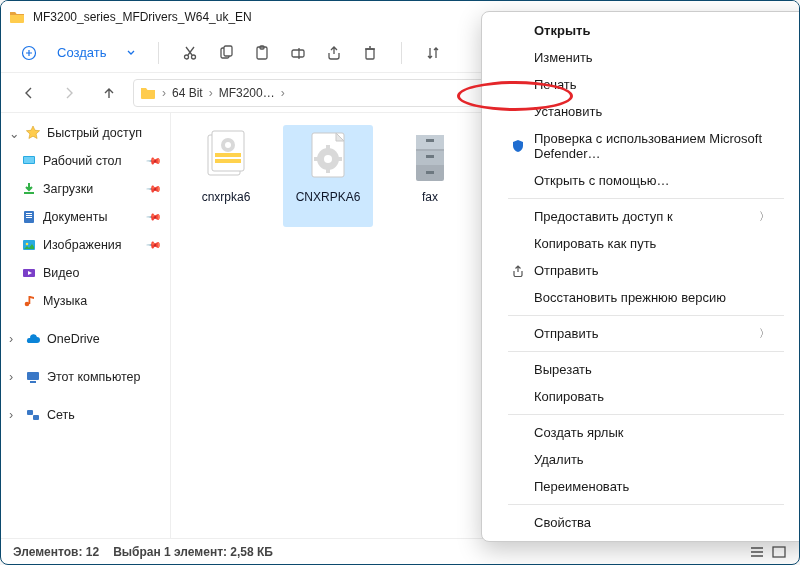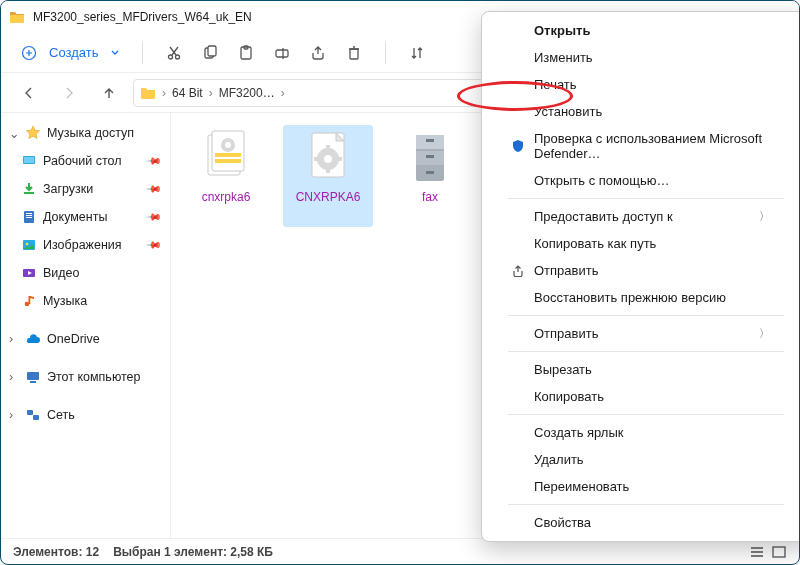--- a/index.html
+++ b/index.html
@@ -4,21 +4,21 @@
 <style>
   * { box-sizing: border-box; margin: 0; padding: 0; font-family: "Segoe UI", Tahoma, sans-serif; }
   body { background: #f5f5f5; width: 800px; height: 565px; overflow: hidden; }
   .window { width: 800px; height: 565px; background: #fff; border: 1px solid #0c4a6e; border-radius: 8px; overflow: hidden; position: relative; }
 
   .titlebar { height: 32px; display: flex; align-items: center; padding: 0 8px; background: #fff; }
   .titlebar .folder-mini { width: 16px; height: 16px; margin-right: 8px; }
   .titlebar .title { font-size: 12px; color: #1a1a1a; }
 
   .toolbar { height: 40px; display: flex; align-items: center; padding: 0 20px; gap: 18px; border-bottom: 1px solid #eee; }
-  .tb-btn { display: flex; align-items: center; gap: 12px; font-size: 13px; color: #1a73e8; cursor: pointer; }
+  .tb-btn { display: flex; align-items: center; gap: 20px; font-size: 13px; color: #1a73e8; cursor: pointer; }
   .tb-new { color: #1a73e8; }
   .tb-sep { width: 1px; height: 22px; background: #e0e0e0; margin: 0 4px; }
   .tb-icon { width: 18px; height: 18px; display: inline-flex; align-items: center; justify-content: center; }
   .tb-icon svg { stroke: #555; }
 
   .navrow { height: 40px; display: flex; align-items: center; padding: 0 12px; gap: 8px; border-bottom: 1px solid #eee; }
   .nav-arrow { width: 32px; height: 28px; display:flex; align-items:center; justify-content:center; }
   .nav-arrow svg { stroke:#555; }
   .addr { flex: 1; display:flex; align-items:center; height: 28px; border: 1px solid #e0e0e0; border-radius: 4px; padding: 0 6px; gap: 6px; font-size: 12px; }
   .addr .folder-mini { width:16px; height:16px; }
@@ -30,21 +30,21 @@
   .sidebar { width: 170px; border-right: 1px solid #eee; padding: 6px 4px; overflow:hidden; }
   .side-item { display:flex; align-items:center; gap:6px; padding: 6px 6px 6px 16px; font-size: 12.5px; color:#222; cursor:pointer; border-radius:3px; }
   .side-item.top { padding-left: 4px; font-weight:400; }
   .side-item .chev-s { width:10px; color:#666; }
   .side-item .ic { width:16px; height:16px; display:inline-flex; align-items:center; justify-content:center; }
   .side-spacer { height: 10px; }
   .ic svg { display:block; }
   .pin { color:#888; font-size:10px; margin-left:auto; transform:rotate(45deg); }
 
   .files { flex:1; padding: 12px 10px; display:flex; flex-wrap:wrap; align-content:flex-start; gap: 6px 12px; }
-  .file { width: 90px; height:102px; display:flex; flex-direction:column; align-items:center; text-align:center; font-size:12px; color:#a21caf; padding:4px; border-radius:3px; }
+  .file { width: 90px; height:102px; display:flex; flex-direction:column; align-items:center; text-align:center; font-size:12px; color:#0f172a; padding:4px; border-radius:3px; }
   .file.selected { background:#cce8ff; }
   .file .thumb { width:52px; height:58px; margin-bottom:4px; display:flex; align-items:center; justify-content:center; position:relative; }
   .file .fname { line-height:1.15; word-break:break-word; }
 
   .statusbar { height:26px; border-top:1px solid #eee; display:flex; align-items:center; padding:0 12px; font-size:12px; color:#444; gap:14px;font-weight:bold; }
   .status-right { margin-left:auto; display:flex; gap:6px; align-items:center; }
 
   
   .ctx { position:absolute; top:10px; left:480px; width:330px; background:#fff; border:1px solid #ccc; border-radius:8px; box-shadow:0 8px 24px rgba(0,0,0,0.22); padding:5px 18px; font-size:13px; z-index:10;}
   .ctx-item { padding: 6px 22px 6px 34px; color:#1a1a1a; cursor:pointer; position:relative; display:flex; align-items:center; }
@@ -167,21 +167,21 @@
 
   <div class="body">
     <div class="sidebar">
       <div class="side-item top">
         <span class="chev-s">⌄</span>
         <span class="ic">
             <svg width="16" height="16" viewBox="0 0 16 16">
               <path fill="#ffcc4d" stroke="#d9a020" stroke-width="0.6" d="M8 1l2 4.3 4.6.4-3.5 3.2 1 4.6L8 11.2l-4.1 2.3 1-4.6L1.4 5.7 6 5.3z"></path>
             </svg>
           </span>
-        <span>Музыка доступ</span>
+        <span>Быстрый доступ</span>
       </div>
       <div id="qa-items">
           <div class="side-item">
             <span class="ic">
               <svg width="16" height="16" viewBox="0 0 16 16">
                 <rect x="2" y="3" width="12" height="8" rx="1" fill="#29aae1"></rect>
                 <rect x="3" y="4" width="10" height="6" fill="#6ed0f7"></rect>
               </svg>
             </span>
             <span>Рабочий стол</span>

